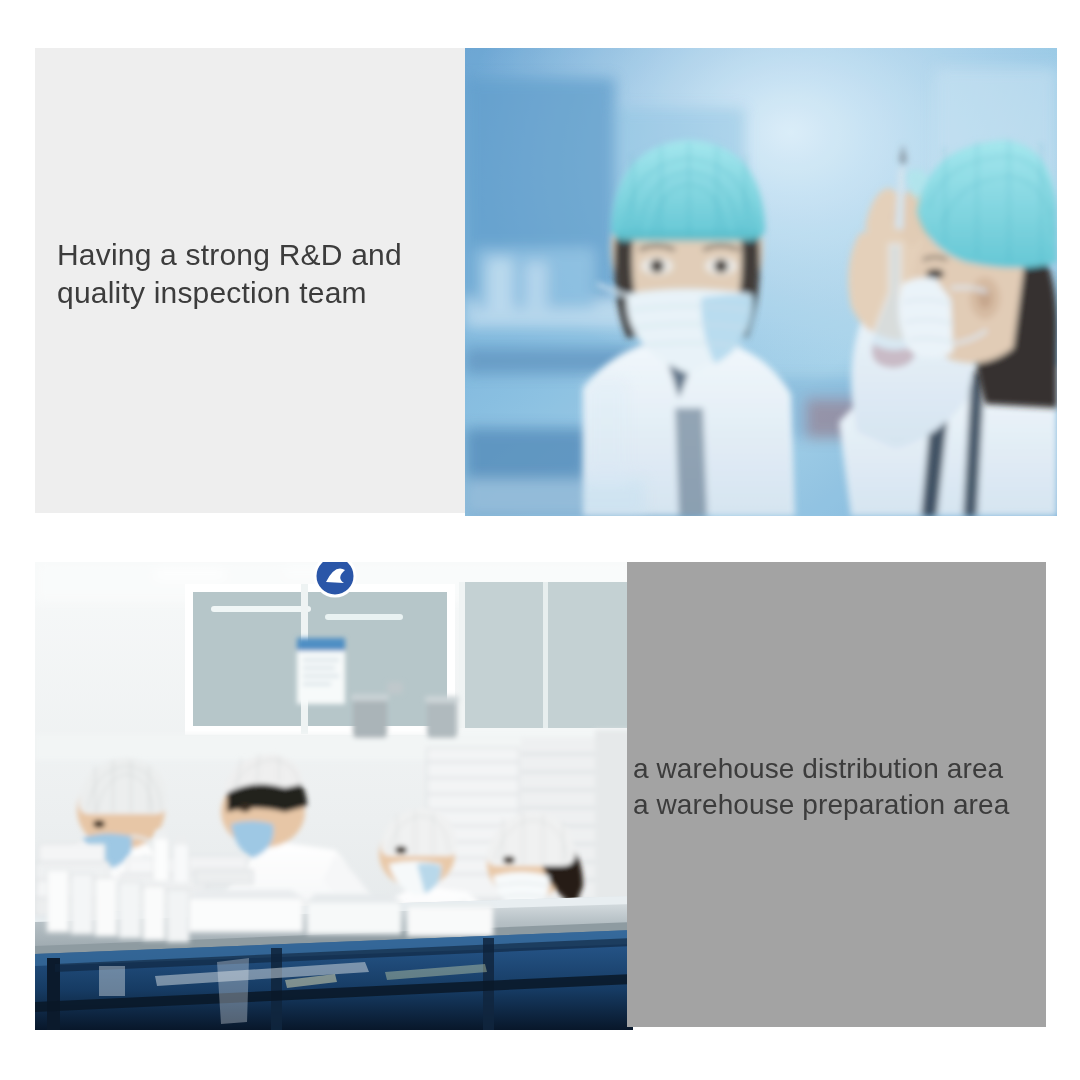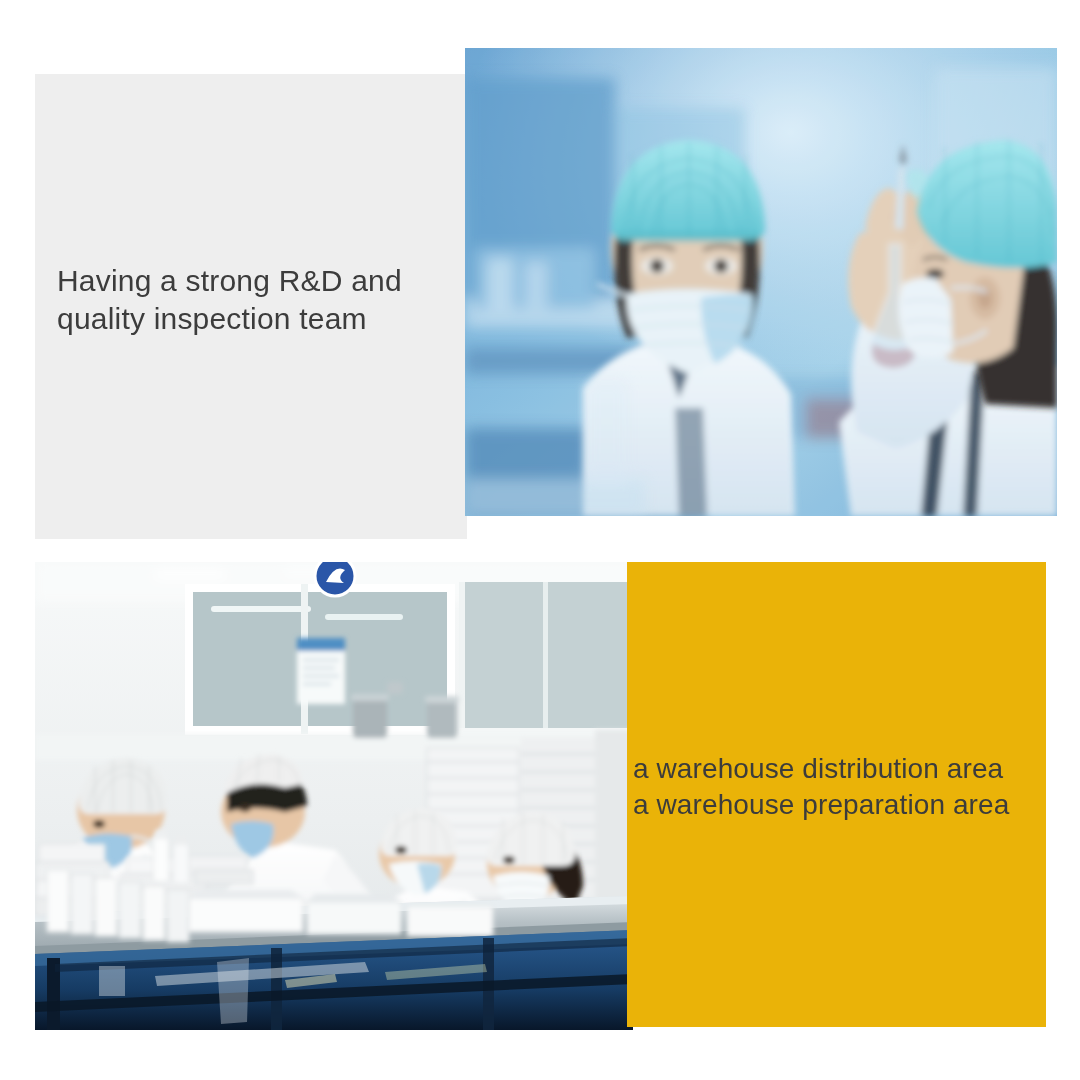--- a/index.html
+++ b/index.html
@@ -23,21 +23,20 @@
     width: 1022px;
     height: 468px;
   }
   .top-caption-panel {
     position: absolute;
     left: 0;
     top: 0;
     width: 432px;
     height: 465px;
     background: #eeeeee;
-    margin-top: 26px;
   }
   .top-caption-text {
     position: absolute;
     left: 22px;
     top: 188px;
     width: 400px;
     color: #3c3c3c;
     font-size: 30px;
     line-height: 38px;
     font-weight: 300;
@@ -70,21 +69,21 @@
     height: 468px;
     overflow: hidden;
     background: #d8dee2;
   }
   .bottom-caption-panel {
     position: absolute;
     left: 592px;
     top: 0;
     width: 419px;
     height: 465px;
-    background: #eab308;
+    background: #a3a3a3;
   }
   .bottom-caption-text {
     position: absolute;
     left: 6px;
     top: 189px;
     width: 420px;
     color: #3c3c3c;
     font-size: 28px;
     line-height: 36px;
     font-weight: 300;

